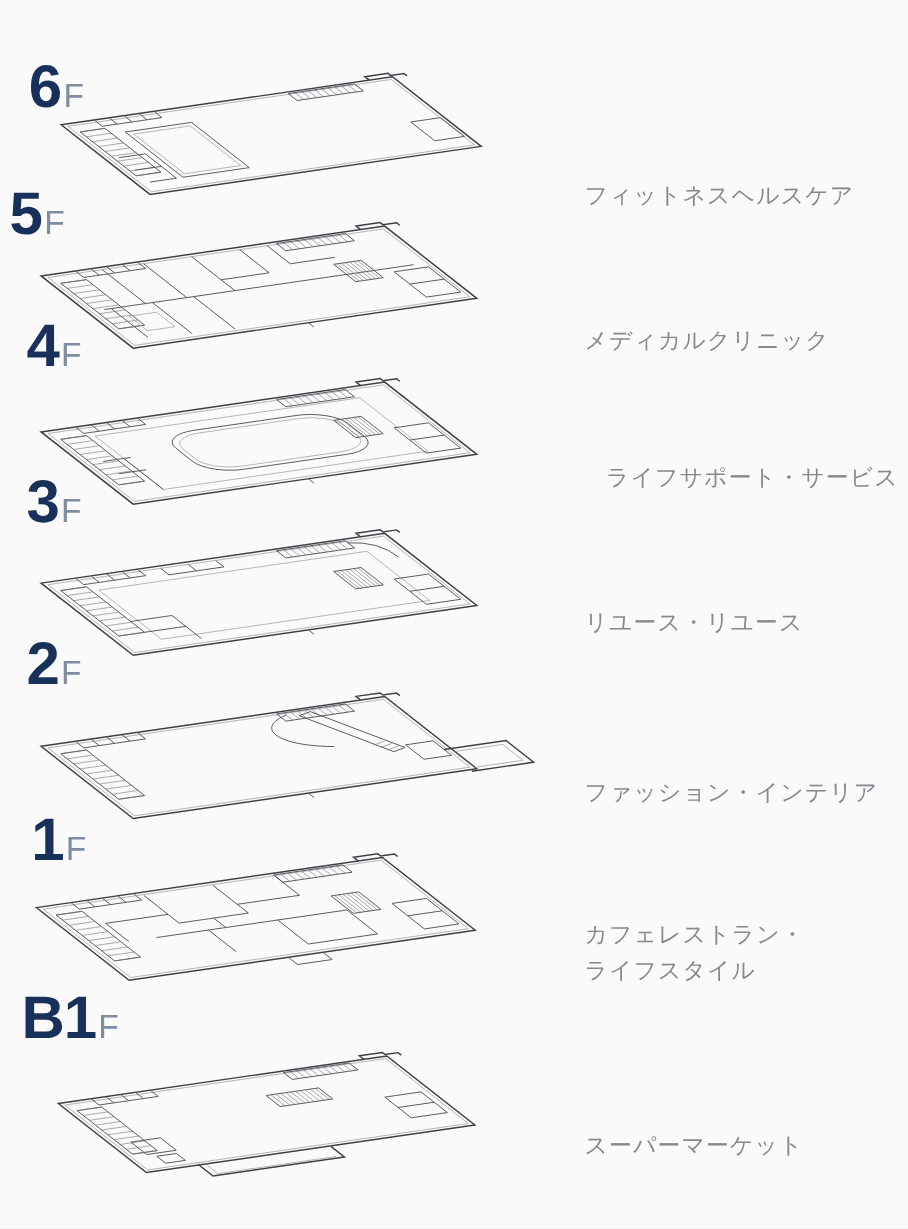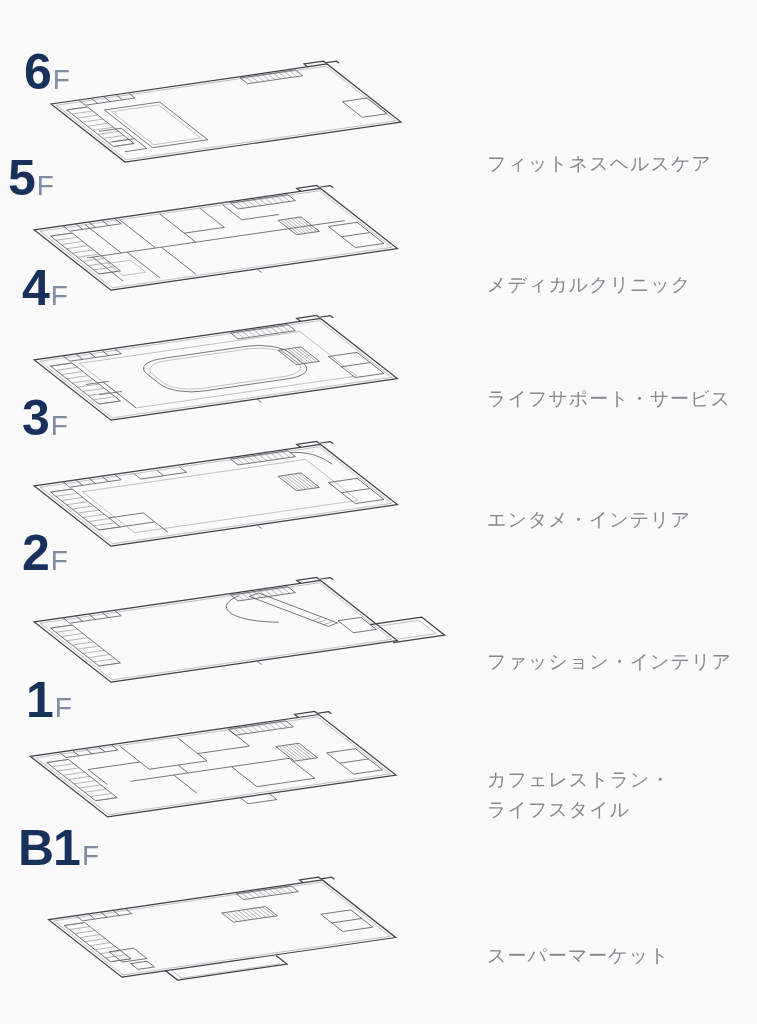--- a/index.html
+++ b/index.html
@@ -48,21 +48,21 @@
     stroke-linejoin:miter;
   }
   .plan .w{stroke:#3e3e45;stroke-width:1.2px;}
   .plan .i{stroke:#55555c;stroke-width:0.8px;}
   .plan .l{stroke:#9b9ba2;stroke-width:0.6px;}
   .plan .h{stroke:#74747c;stroke-width:0.5px;}
 
   
   .lbl-6f{left:24px;top:26px;margin-top:16px;}   .plan-6f{left:45px;top:58px;width:400px;height:122px;}   .cat-6f{top:113px;}
   .lbl-5f{left:8px;top:148px;}  .plan-5f{left:28px;top:182px;width:415px;height:127px;}  .cat-5f{top:234px;}
-  .lbl-4f{left:22px;top:258px;}  .plan-4f{left:28px;top:312px;width:415px;height:127px;}  .cat-4f{top:348px;}
+  .lbl-4f{left:22px;top:258px;}  .plan-4f{left:28px;top:312px;width:415px;height:127px;}  .cat-4f{top:348px;text-align:right;}
   .lbl-3f{left:22px;top:388px;}  .plan-3f{left:28px;top:438px;width:415px;height:127px;}  .cat-3f{top:469px;}
   .lbl-2f{left:22px;top:523px;}  .plan-2f{left:28px;top:574px;width:415px;height:127px;}  .cat-2f{top:611px;}
   .lbl-1f{left:26px;top:657px;margin-top:13px;}  .plan-1f{left:24px;top:708px;width:418px;height:128px;}  .cat-1f{top:729px;}
   .lbl-b1f{left:18px;top:818px;} .plan-b1f{left:42px;top:874px;width:398px;height:121px;} .cat-b1f{top:905px;}
 </style>
 </head>
 <body>
 
 <div class="page">
 
@@ -150,21 +150,21 @@
         <rect class="l" x="12" y="18" width="78" height="68"></rect>
         <path class="i" d="M34,3V12M42,3V12M50,3V12M34,12H50"></path>
         <path class="i" d="M88,5Q96,8 96,30"></path>
         <path class="i" d="M10,60H22V92M10,75H22"></path>
         <rect class="i" x="75.5" y="36" width="8" height="24"></rect>
         <path class="h" d="M76.5,36V60M77.7,36V60M78.9,36V60M80.1,36V60M81.3,36V60M82.5,36V60"></path>
         <path class="i" d="M88,55H98V90H88ZM88,72H98"></path>
         <path class="i" d="M51,100V106"></path>
       </g>
     </svg>
-    <div class="category cat-3f">エンタメ・インテリア</div>
+    <div class="category cat-3f">リユース・リユース</div>
   </section>
 
   <section>
     <div class="floor-label lbl-2f"><span class="num">2</span><span class="suf">F</span></div>
     <svg class="plan plan-2f" viewBox="0 0 400 122" aria-hidden="true">
       <g transform="matrix(2.76,-0.4,0.74,0.58,6,46)">
         <rect class="w" x="0" y="0" width="100" height="100"></rect>
         <rect class="l" x="1.2" y="3" width="97.6" height="94"></rect>
         <path class="w" d="M93,0V-5H100V-2H104V1.5"></path>
         <rect class="i" x="2.5" y="12" width="7.5" height="63"></rect>

